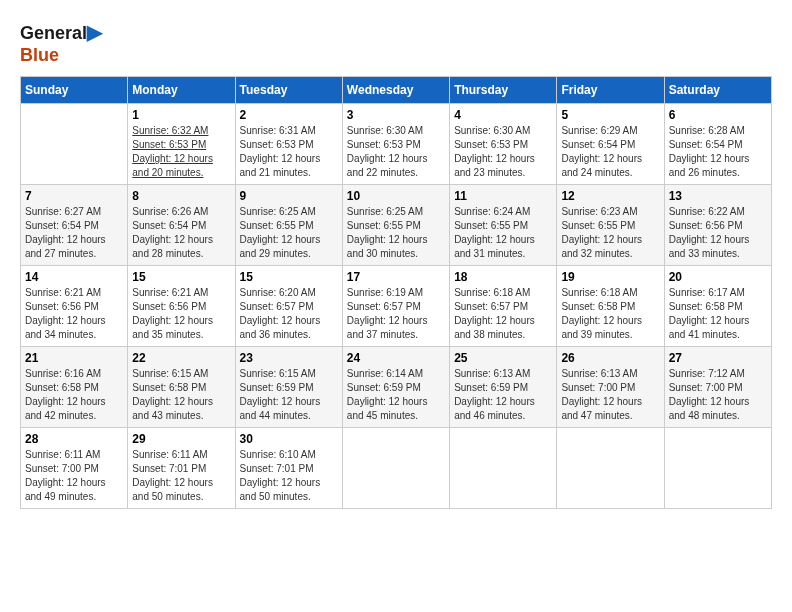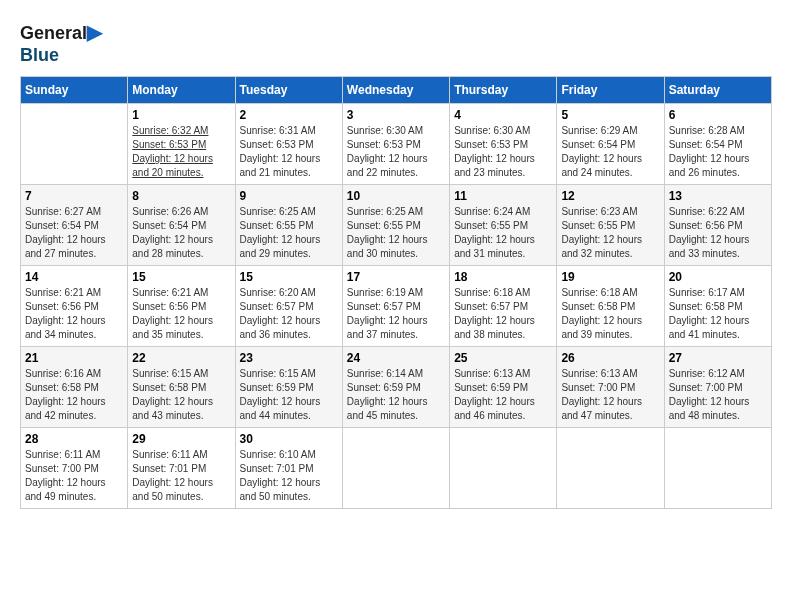--- a/index.html
+++ b/index.html
@@ -74,21 +74,21 @@
       background-color: #ffffff;
     }
   </style>
 </head>
 <body>
 
 <div class="header-area">
   <div class="logo">
       <div style="line-height: 1.2;">
         <div style="font-size: 18px; font-weight: bold; color: rgb(26, 26, 26);"><span style="color: rgb(26, 26, 26);">General</span><span style="color: rgb(21, 101, 192); font-size: 20px;">▶</span></div>
-        <div style="font-size: 18px; font-weight: bold; color: #0c4a6e;">Blue</div>
+        <div style="font-size: 18px; font-weight: bold; color: #c2410c;">Blue</div>
       </div>
     </div>
   <div class="title-area">
     <div class="month-title"></div>
     <div class="location-title"></div>
   </div>
 </div>
 
 <table class="calendar-table">
   <thead>
@@ -288,21 +288,21 @@
         </td>
         <td>
           <div class="day-number">26</div>
           <div class="day-info" style="white-space: pre-line;">Sunrise: 6:13 AM
 Sunset: 7:00 PM
 Daylight: 12 hours
 and 47 minutes.</div>
         </td>
         <td>
           <div class="day-number">27</div>
-          <div class="day-info" style="white-space: pre-line;">Sunrise: 6:12 AM
+          <div class="day-info" style="white-space: pre-line;">Sunrise: 7:12 AM
 Sunset: 7:00 PM
 Daylight: 12 hours
 and 48 minutes.</div>
         </td>
       </tr>
       <tr>
         <td>
           <div class="day-number">28</div>
           <div class="day-info" style="white-space: pre-line;">Sunrise: 6:11 AM
 Sunset: 7:00 PM

